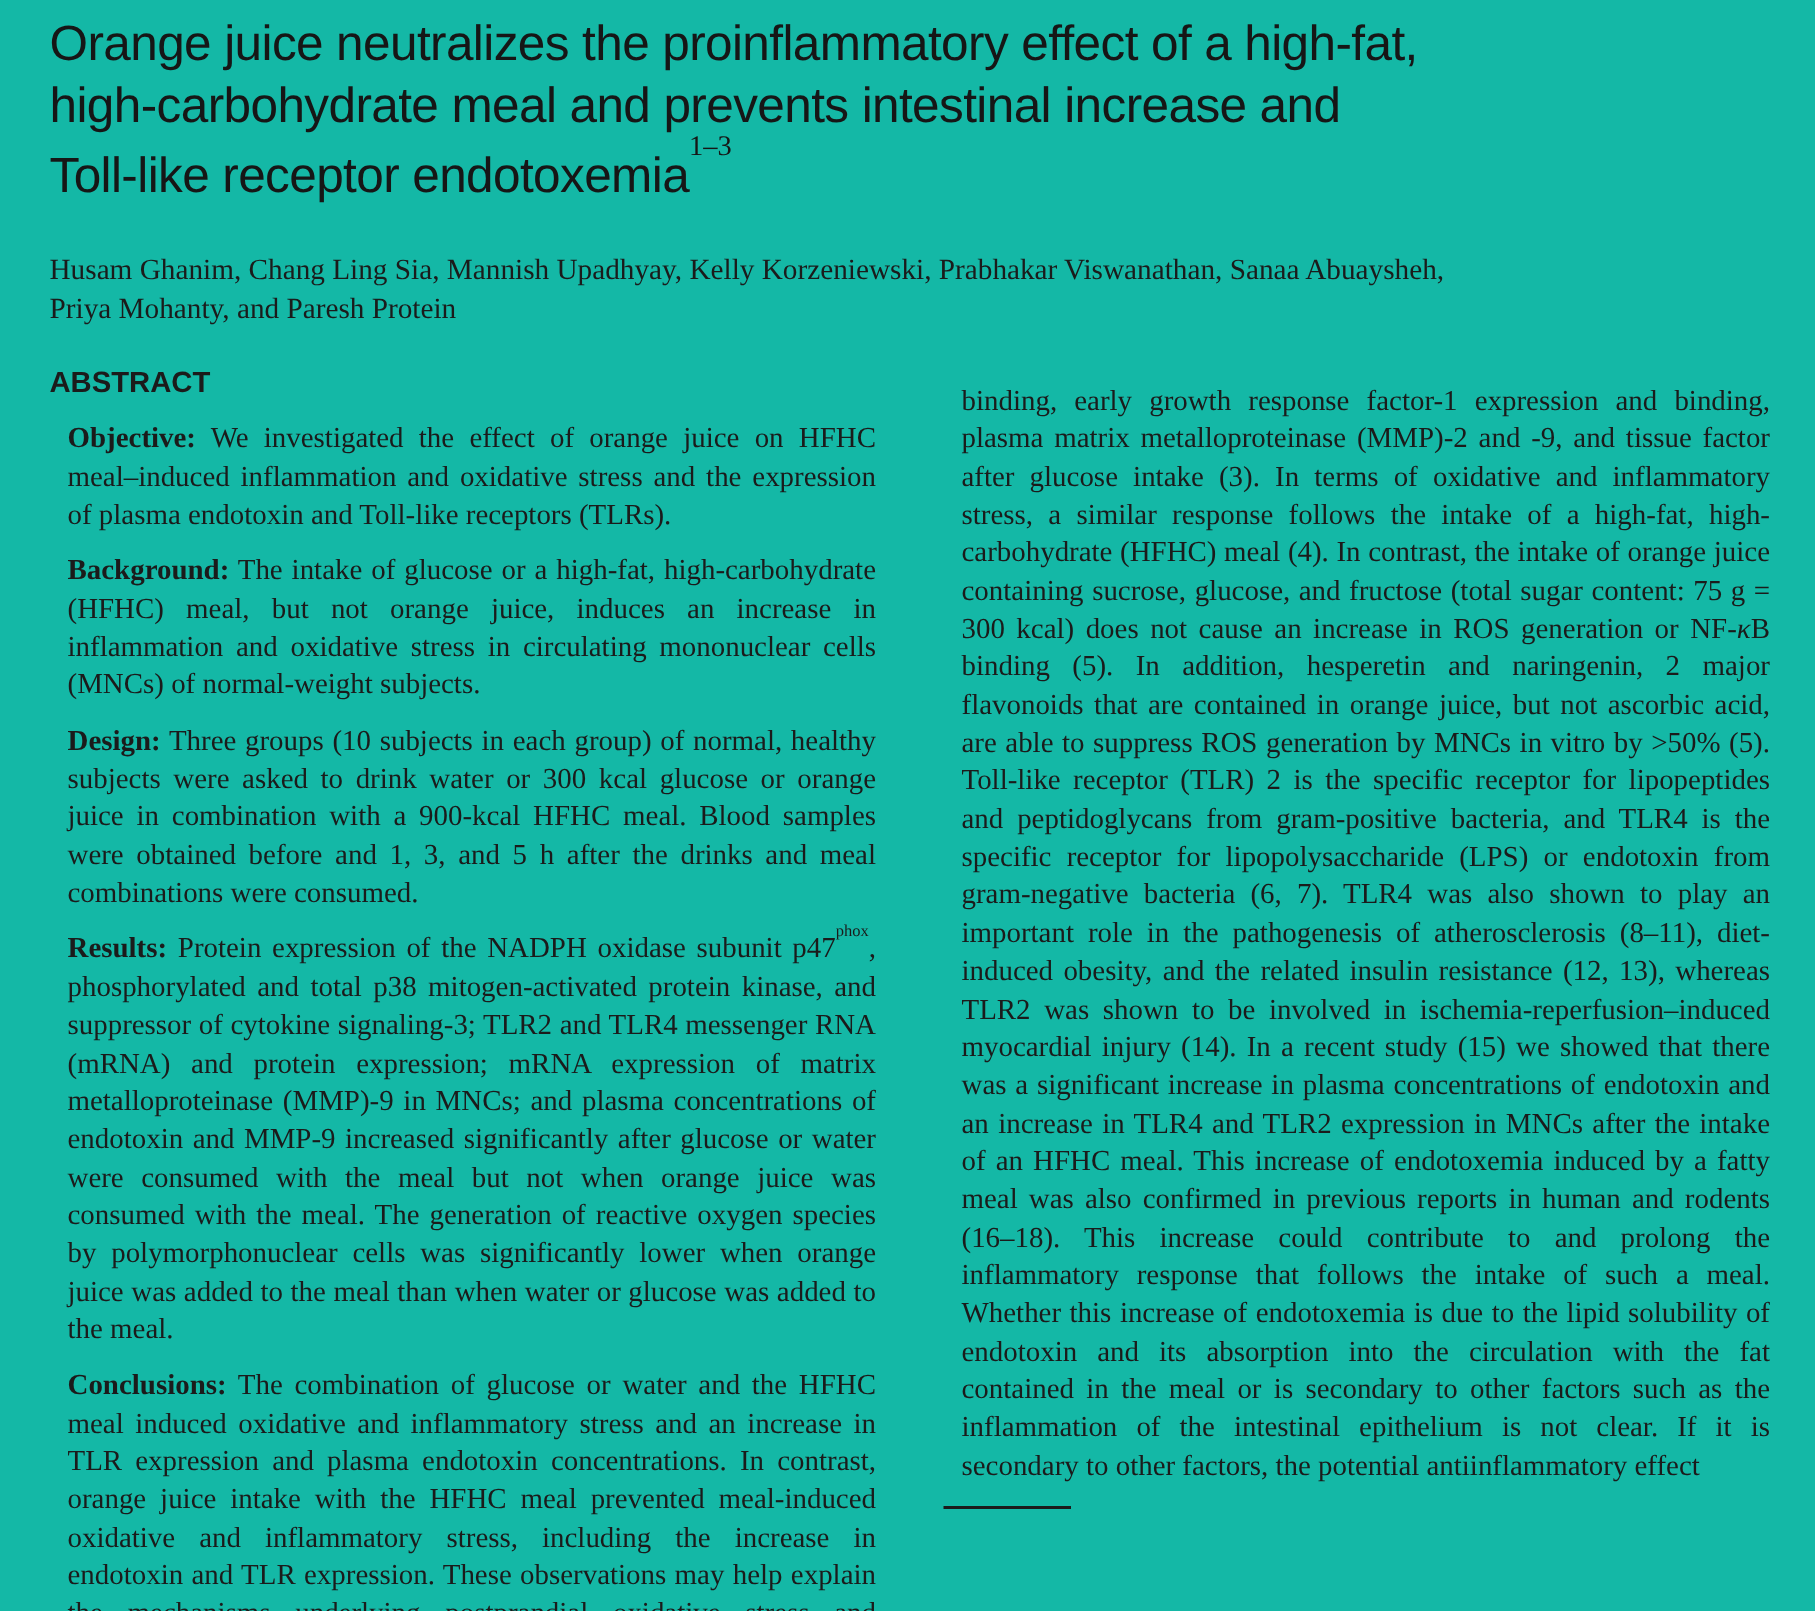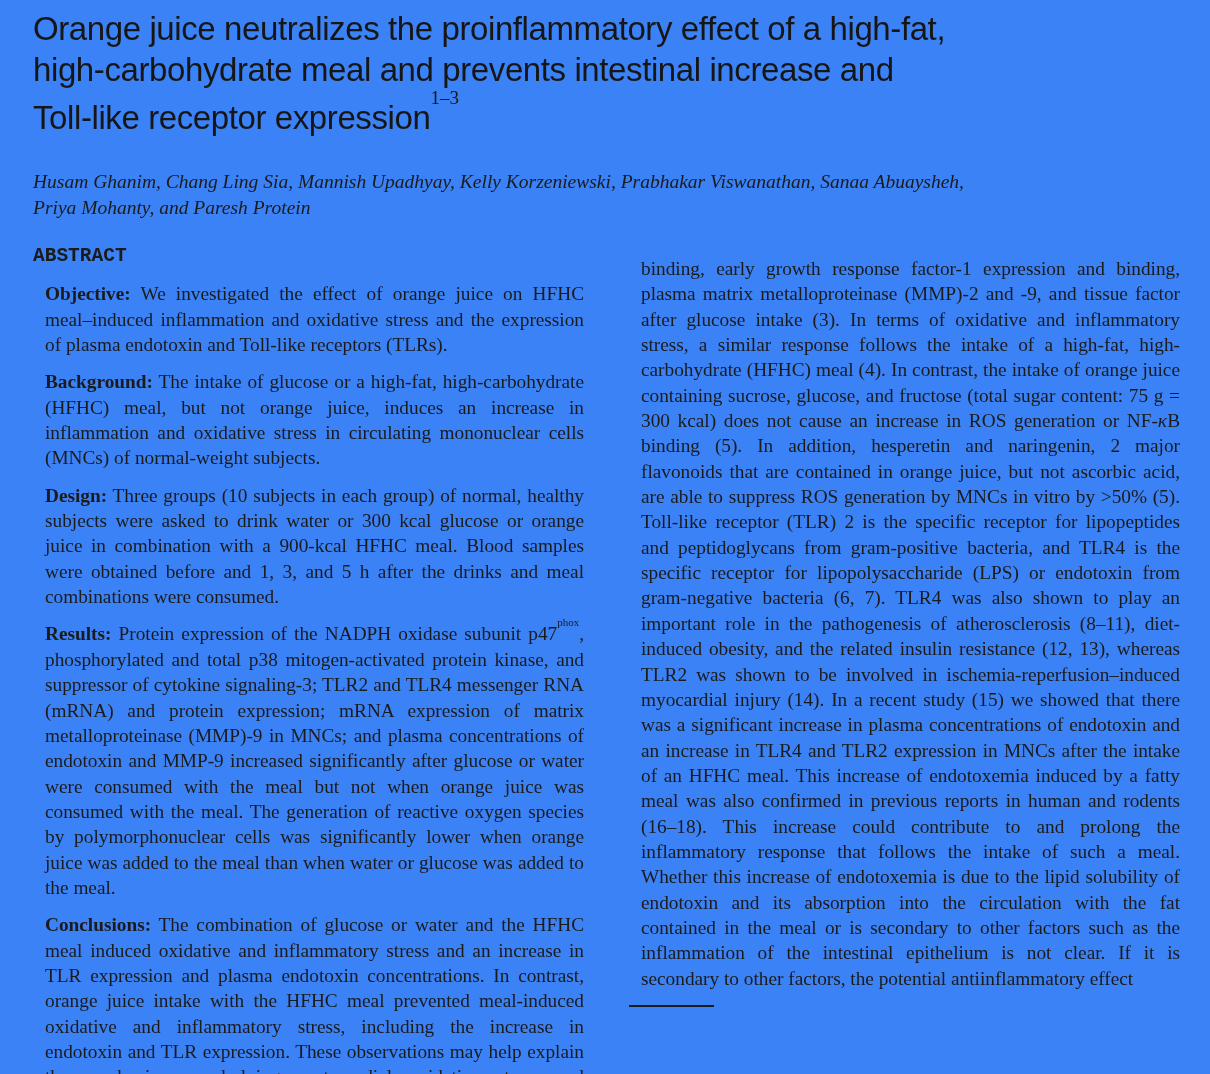--- a/index.html
+++ b/index.html
@@ -1,21 +1,21 @@
 <!DOCTYPE html>
 <html lang="en"><head>
 <meta charset="utf-8">
 <style>
   * { box-sizing: border-box; }
   html, body { margin: 0; padding: 0; background: #e8e8e8; }
   .page {
     width: 1210px;
     height: 1074px;
     margin: 0 auto;
-    background: #3b82f6;
+    background: #14b8a6;
     color: #1b1b1b;
     overflow: hidden;
     padding: 8px 18px 0 33px;
     font-family: "Liberation Serif", "DejaVu Serif", serif;
   }
   
   .article-title {
     margin: 0;
     font-family: "Liberation Sans", "DejaVu Sans", sans-serif;
     font-weight: 400;
@@ -29,21 +29,20 @@
   .title-sup {
     font-size: 19px;
     position: relative;
     top: -13px;
     letter-spacing: 0;
     font-family: Liberation Serif, serif;
   }
   
   .authors {
     margin: 31px 0 0 0;
-    font-style: italic;
     font-size: 19.5px;
     line-height: 25.5px;
     color: #1b1b1b;
   }
   .authors span { display: block; }
   
   .columns {
     display: flex;
     gap: 33px;
     margin-top: 24px;
@@ -56,21 +55,21 @@
     text-align: justify;
     hyphens: auto;
     -webkit-hyphens: auto;
   }
   .col p { margin: 12px; }
   .abstract-heading {
     font-size: 19.5px;
     font-weight: 700;
     margin: 0;
     line-height: 25.35px;
-    font-family: Liberation Mono, monospace;
+    font-family: Liberation Sans, sans-serif;
   }
   .lead-label { font-weight: 700; }
   sup.inline-sup {
     font-size: 11px;
     line-height: 0;
     position: relative;
     top: -7px;
   }
   .journal-italic { }
   .kappa { font-style: italic; }
@@ -84,21 +83,21 @@
 </style>
 </head>
 <body>
 
 <div class="page">
 
   <header>
     <h1 class="article-title">
         <span class="t-line">Orange juice neutralizes the proinflammatory effect of a high-fat,</span>
         <span class="t-line">high-carbohydrate meal and prevents intestinal increase and</span>
-        <span class="t-line-last"><span>Toll-like receptor expression</span><sup class="title-sup">1–3</sup></span>
+        <span class="t-line-last"><span>Toll-like receptor endotoxemia</span><sup class="title-sup">1–3</sup></span>
       </h1>
 
     <p class="authors">
         <span>Husam Ghanim, Chang Ling Sia, Mannish Upadhyay, Kelly Korzeniewski, Prabhakar Viswanathan, Sanaa Abuaysheh,</span>
         <span>Priya Mohanty, and Paresh Protein</span>
       </p>
   </header>
 
   <div class="columns">
 

